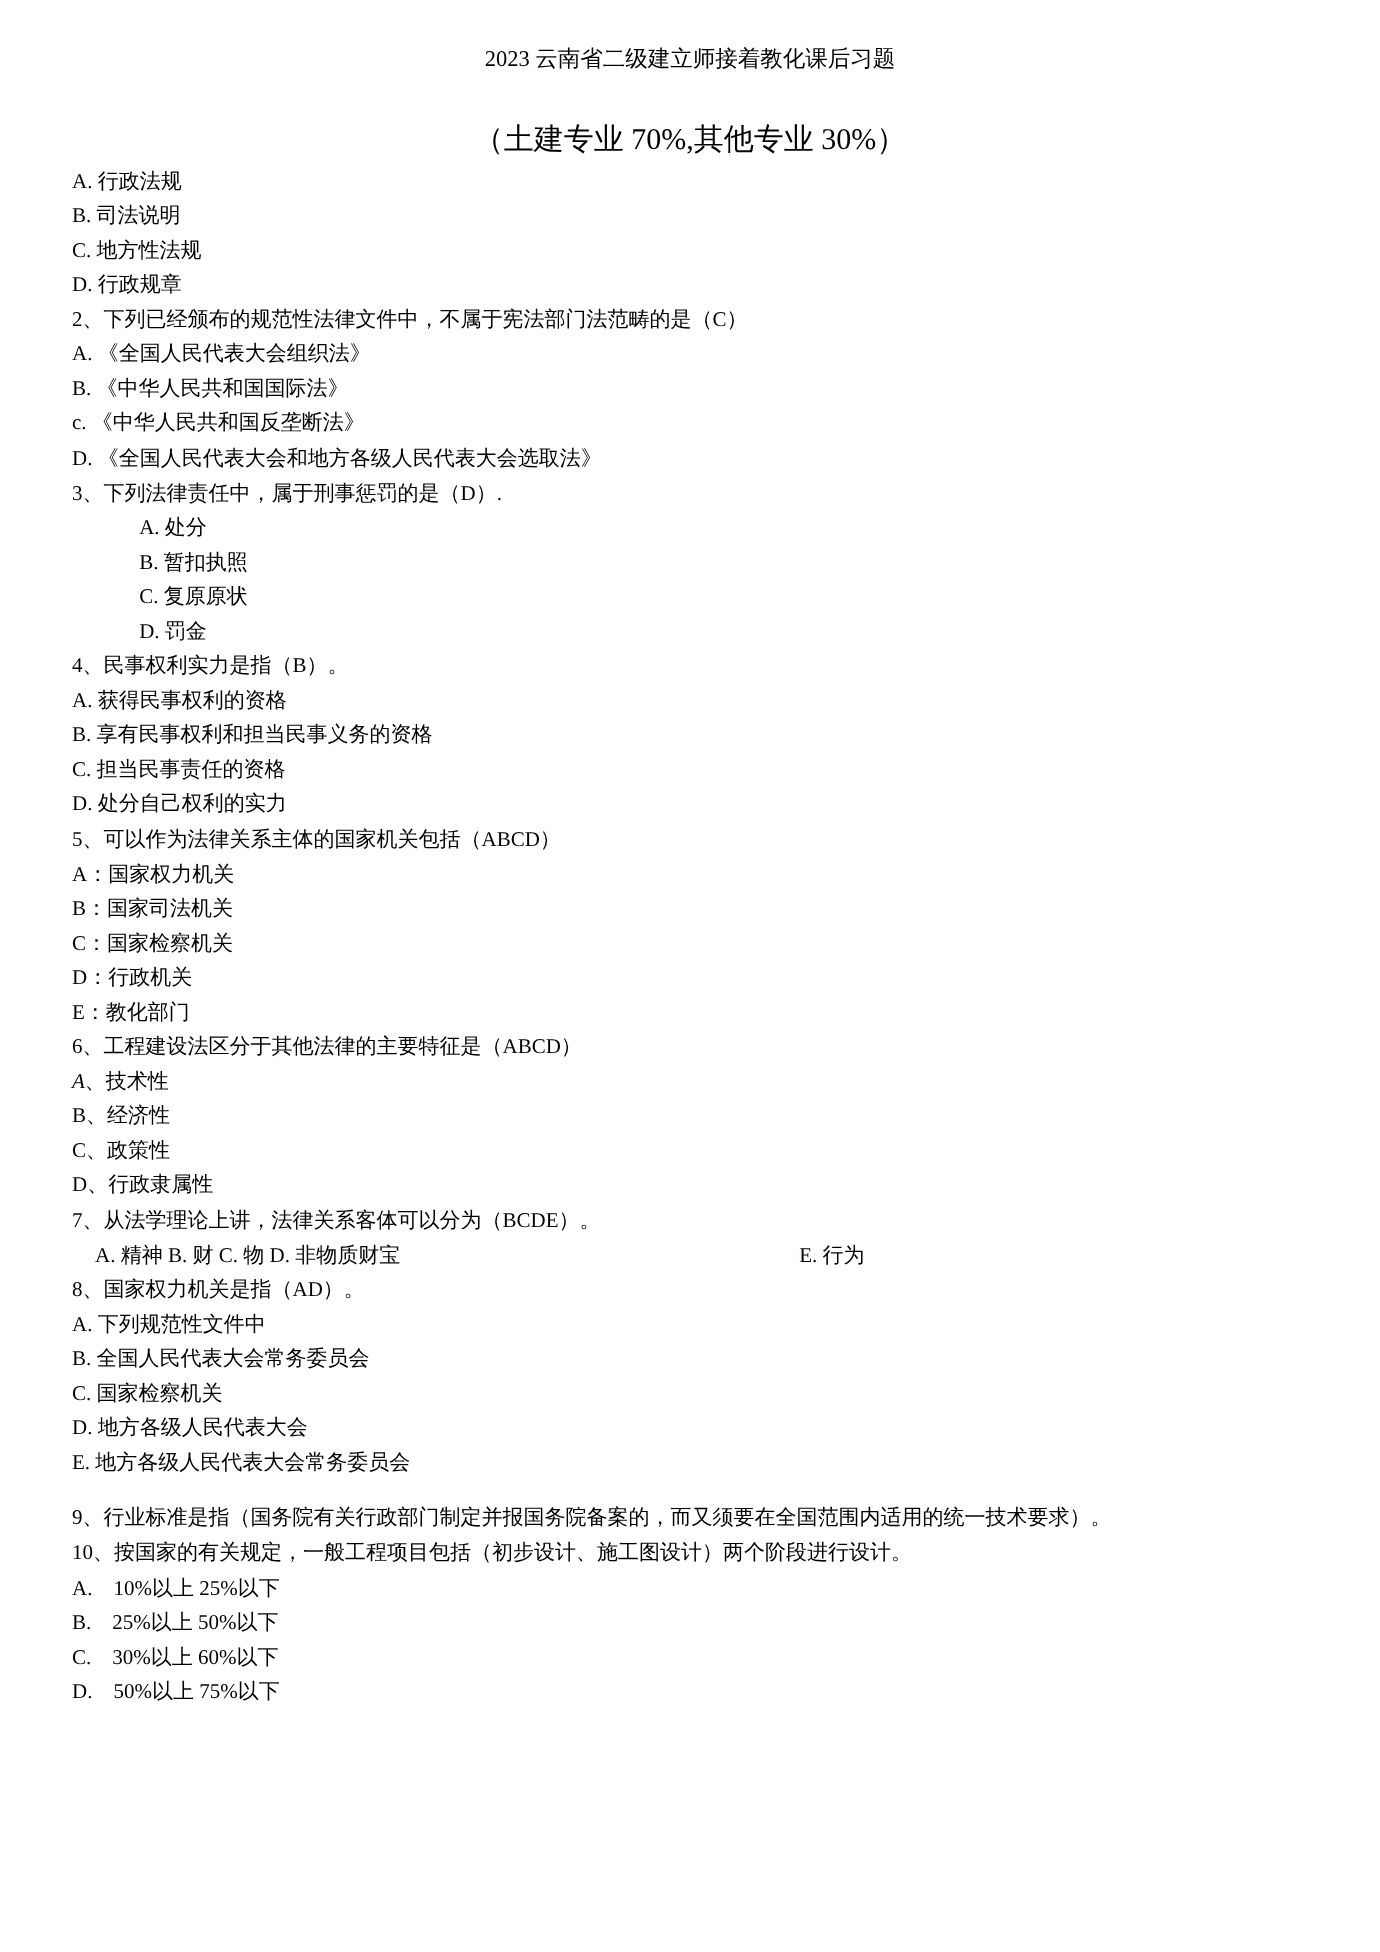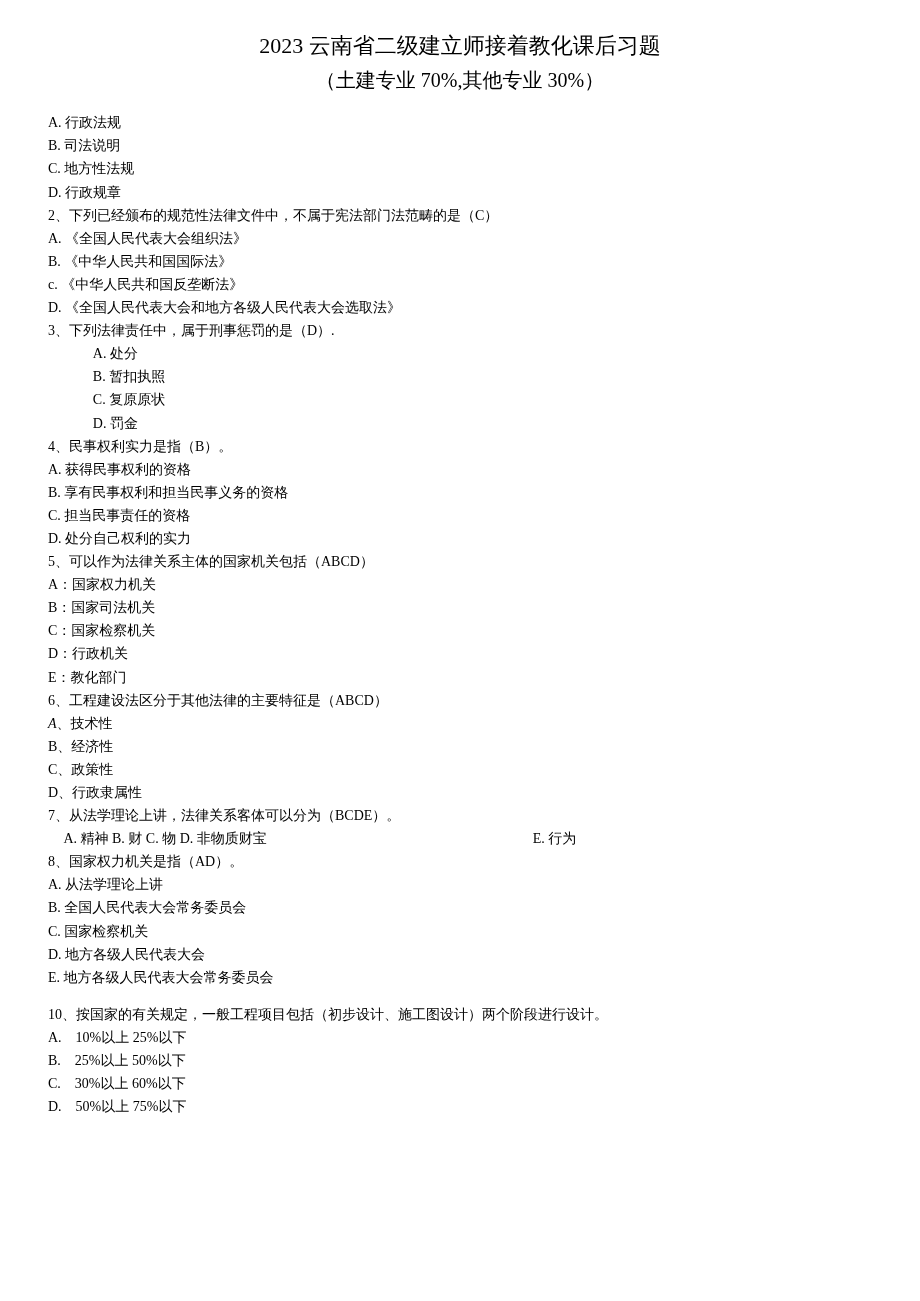--- a/index.html
+++ b/index.html
@@ -11,30 +11,29 @@
       font-family: "SimSun", "宋体", serif;
       font-size: 14px;
       line-height: 1.65;
       color: #000;
       background: #fff;
       padding: 28px 48px;
       width: 920px;
     }
     .title-main {
       text-align: center;
-      font-size: 22px;
+      font-size: 15px;
       font-weight: normal;
-      margin-bottom: 0;
+      margin-bottom: 24px;
       font-family: "SimSun", "宋体", serif;
     }
     .title-sub {
       text-align: center;
       font-size: 20px;
       font-weight: normal;
-      margin-bottom: 14px;
       font-family: "SimSun", "宋体", serif;
     }
     .content {
       font-size: 14px;
     }
     .line {
       margin: 0;
       padding: 0;
     }
     .indent {
@@ -99,26 +98,27 @@
   <div class="line">C、政策性</div>
   <div class="line">D、行政隶属性</div>
 
   <div class="line">7、从法学理论上讲，法律关系客体可以分为（BCDE）。</div>
   <div class="line inline-options">
     <span class="opt-a">A. 精神 B. 财 C. 物 D. 非物质财宝</span>
     <span class="opt-e">E. 行为</span>
   </div>
 
   <div class="line">8、国家权力机关是指（AD）。</div>
-  <div class="line">A. 从法学理论上讲</div>
+  <div class="line">A. 下列规范性文件中</div>
   <div class="line">B. 全国人民代表大会常务委员会</div>
   <div class="line">C. 国家检察机关</div>
   <div class="line">D. 地方各级人民代表大会</div>
   <div class="line">E. 地方各级人民代表大会常务委员会</div>
 
   <div class="spacer"></div>
 
+  <div class="line">9、行业标准是指（国务院有关行政部门制定并报国务院备案的，而又须要在全国范围内适用的统一技术要求）。</div>
   <div class="line">10、按国家的有关规定，一般工程项目包括（初步设计、施工图设计）两个阶段进行设计。</div>
   <div class="line">A.　10%以上 25%以下</div>
   <div class="line">B.　25%以上 50%以下</div>
   <div class="line">C.　30%以上 60%以下</div>
   <div class="line">D.　50%以上 75%以下</div>
 </div>
 
 </body></html>

